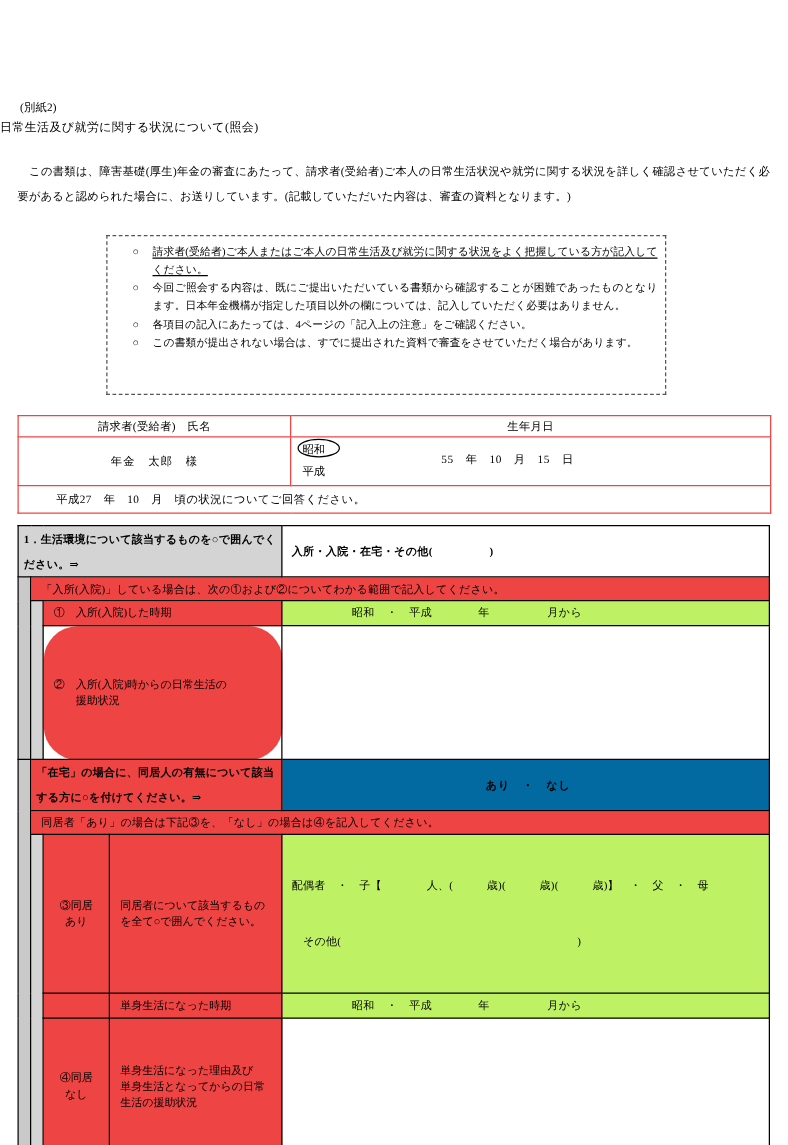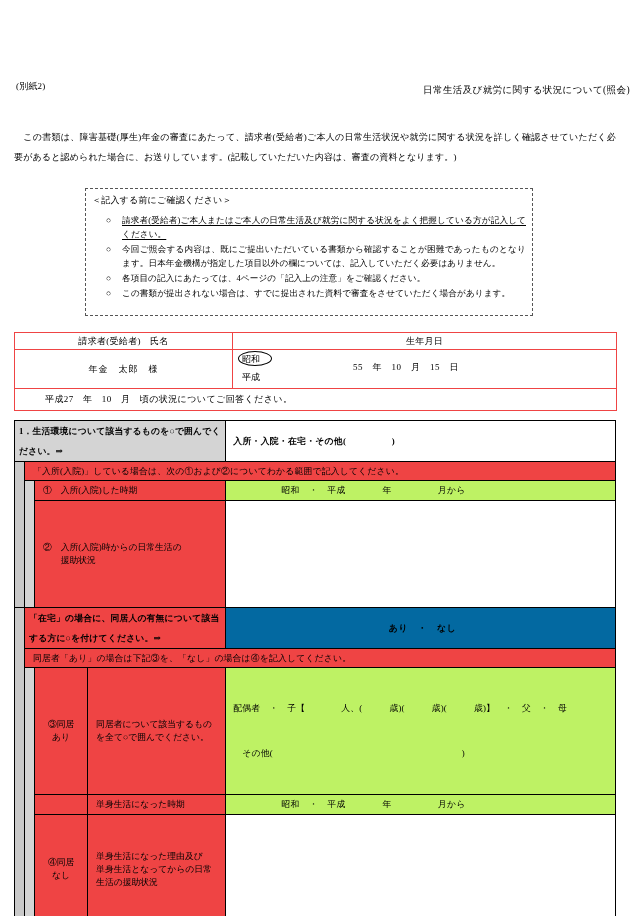--- a/index.html
+++ b/index.html
@@ -27,23 +27,23 @@
   .betsushi {
     position: absolute;
     left: 16px;
     top: 80px;
     font-size: 9px;
     letter-spacing: 0.2px;
   }
   .doc-title {
     position: absolute;
     left: 0;
-    top: 84px;
+    top: 96px;
     width: 630px;
-    text-align: right;
+    text-align: left;
     font-size: 9.5px;
     letter-spacing: 0.4px;
   }
   .intro {
     position: absolute;
     left: 14px;
     top: 127px;
     width: 602px;
     font-size: 9px;
     line-height: 20px;
@@ -241,21 +241,20 @@
 
 <div class="page">
 
   <div class="betsushi">(別紙2)</div>
 
   <div class="doc-title">日常生活及び就労に関する状況について(照会)</div>
 
   <div class="intro">　この書類は、障害基礎(厚生)年金の審査にあたって、請求者(受給者)ご本人の日常生活状況や就労に関する状況を詳しく確認させていただく必要があると認められた場合に、お送りしています。(記載していただいた内容は、審査の資料となります。)</div>
 
   <div class="confirm-box">
-    <div class="confirm-title">＜記入する前にご確認ください＞</div>
 
     <div class="bullet-row">
       <span class="bullet-mark">○</span>
       <span class="bullet-text underline">請求者(受給者)ご本人またはご本人の日常生活及び就労に関する状況をよく把握している方が記入してください。</span>
     </div>
     <div class="bullet-row">
       <span class="bullet-mark">○</span>
       <span class="bullet-text">今回ご照会する内容は、既にご提出いただいている書類から確認することが困難であったものとなります。日本年金機構が指定した項目以外の欄については、記入していただく必要はありません。</span>
     </div>
     <div class="bullet-row">
@@ -314,21 +313,21 @@
       <td class="gray2 sub-head" colspan="5">「入所(入院)」している場合は、次の①および②についてわかる範囲で記入してください。</td>
     </tr>
 
     <tr>
       <td class="spacer-col2" rowspan="2"></td>
       <td class="gray2 lbl-cell" colspan="2">①　入所(入院)した時期</td>
       <td class="white era-line" colspan="2">昭和　・　平成　　　　年　　　　　月から</td>
     </tr>
 
     <tr>
-      <td class="gray2 lbl-cell" colspan="2" style="height:100px; vertical-align:middle; white-space:pre-line;">②　入所(入院)時からの日常生活の
+      <td class="gray2 lbl-cell" colspan="2" style="height:100px; vertical-align:middle; white-space:pre-line;border-radius:27px;">②　入所(入院)時からの日常生活の
 　　援助状況</td>
       <td class="writebox" colspan="2"></td>
     </tr>
 
     <tr>
       <td class="spacer-col" rowspan="5"></td>
       <td class="gray2 q1-head" colspan="3">「在宅」の場合に、同居人の有無について該当する方に○を付けてください。⇒</td>
       <td class="ans-cell-center q1-head" colspan="2">あり　・　なし</td>
     </tr>
 

